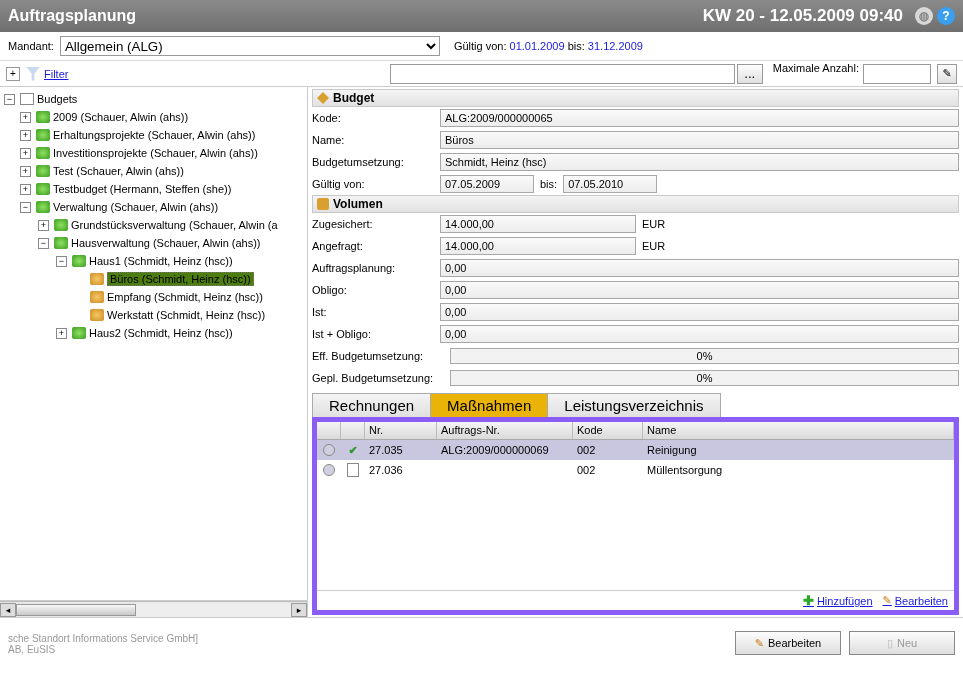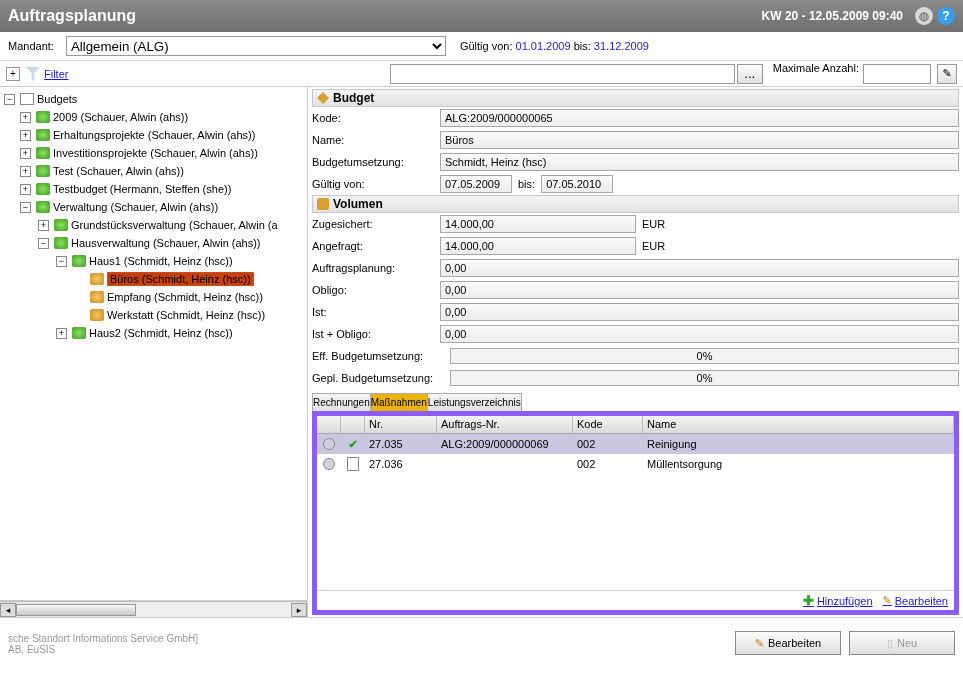--- a/index.html
+++ b/index.html
@@ -1,24 +1,24 @@
 <!DOCTYPE html>
 <html><head>
 <meta charset="utf-8">
 <style>
 *{box-sizing:border-box;margin:0;padding:0;font-family:Arial,Helvetica,sans-serif}
 body{font-size:11px;background:#fff;color:#000;width:963px}
 .titlebar{background:linear-gradient(#8a8a8a,#6f6f6f);color:#fff;height:32px;display:flex;align-items:center;padding:0 8px;font-size:16px;font-weight:bold}
 .titlebar .sp{flex:1}
-.titlebar .dt{font-size:12px;font-weight:bold;margin-right:8px}
+.titlebar .dt{font-size:17px;font-weight:bold;margin-right:8px}
 .ticon{width:18px;height:18px;border-radius:50%;display:inline-flex;align-items:center;justify-content:center;margin-left:4px;font-size:12px;font-weight:bold}
 .globe{background:#d8d8d8;color:#888}
 .help{background:#3a9ff0;color:#fff}
 .mandantrow{display:flex;align-items:center;padding:4px 8px;border-bottom:1px solid #ddd}
-.mandantrow label{margin-right:12px}
+.mandantrow label{margin-right:6px}
 .mandantrow select{width:380px;height:20px;border:1px solid #999;background:#fff}
 .valid{margin-left:14px}
 .valid .v{color:#1a1ae0}
 .filterrow{display:flex;align-items:center;padding:2px 6px;border-bottom:1px solid #ccc;height:26px}
 .filterrow .box{border:1px solid #999;background:#fff;display:inline-flex;align-items:center;justify-content:center;margin-right:2px;width:14px;height:14px;font-size:10px}
 .filterrow .funnel{width:14px;height:14px;display:inline-block;background:#c8d8f0;clip-path:polygon(0 0,100% 0,60% 50%,60% 100%,40% 100%,40% 50%);margin:0 4px}
 .filterrow a{color:#1a1ae0;text-decoration:underline}
 .filterrow .sp{flex:1}
 .filterrow .srch{width:345px;height:20px;border:1px solid #999}
 .filterrow .btn{height:20px;width:26px;border:1px solid #999;background:linear-gradient(#fdfdfd,#e0e0e0);margin-left:2px}
@@ -28,38 +28,38 @@
 .cols{display:flex;height:530px}
 .treecol{width:308px;border-right:1px solid #ccc;display:flex;flex-direction:column}
 .tree{flex:1;overflow:auto;padding:3px 0;border-bottom:1px solid #ccc}
 .treerow{display:flex;align-items:center;height:18px;white-space:nowrap}
 .pm{width:11px;height:11px;border:1px solid #888;display:inline-flex;align-items:center;justify-content:center;font-size:9px;line-height:1;margin-right:2px;background:#fff}
 .pm.blank{border:none;background:transparent}
 .ic{width:14px;height:12px;display:inline-block;margin:0 3px}
 .ic-doc{background:#fff;border:1px solid #888}
 .ic-grn{background:radial-gradient(#8fe060,#3a9c20);border-radius:2px}
 .ic-org{background:radial-gradient(#f5c968,#cf8a20);border-radius:2px}
-.treerow.sel .lbl{background:#c2410c;border:1px dotted #777;padding:0 2px}
+.treerow.sel .lbl{background:#4d7c0f;border:1px dotted #777;padding:0 2px}
 .hscroll{height:16px;background:#e8e8e8;border-top:1px solid #bbb;display:flex;align-items:center}
 .hscroll .ar{width:16px;height:14px;border:1px solid #999;background:#ddd;display:flex;align-items:center;justify-content:center;font-size:9px}
 .hscroll .tr{flex:1;height:14px;background:#eee}
 .hscroll .th{width:120px;height:12px;background:linear-gradient(#f8f8f8,#c8c8c8);border:1px solid #999;margin-left:0}
 .detail{flex:1;padding:2px 4px;overflow:hidden;display:flex;flex-direction:column}
 .shdr{display:flex;align-items:center;background:linear-gradient(#f4f4f4,#e2e2e2);border:1px solid #c8c8c8;height:18px;padding:0 4px;font-weight:bold;font-size:12px}
 .shdr .sicon{width:12px;height:12px;display:inline-block;margin-right:4px}
 .frow{display:flex;align-items:center;margin:1px 0;height:20px}
 .frow label{width:128px}
 .fin{height:18px;border:1px solid #a8a8a8;background:linear-gradient(#fafafa,#ececec);padding:0 4px;display:flex;align-items:center}
 .w1{flex:1}
 .w2{width:196px}
-.w3{width:72px}
+.w3{width:94px}
 .unit{margin-left:6px}
 .pbar{flex:1;height:16px;border:1px solid #a8a8a8;background:#f2f2f2;display:flex;align-items:center;justify-content:center}
 .tabs{display:flex;margin-top:4px}
-.tab{border:1px solid #aaa;border-bottom:none;padding:3px 0;background:linear-gradient(#f4f4f4,#e0e0e0);font-size:10px;margin-right:-1px}
+.tab{border:1px solid #aaa;border-bottom:none;padding:3px 16px;background:linear-gradient(#f4f4f4,#e0e0e0);font-size:15px;margin-right:-1px}
 .tab.act{background:#eab308}
 .grid{border:5px solid #8b5cf6;flex:1;display:flex;flex-direction:column}
 .ghdr{display:flex;background:linear-gradient(#f4f4f4,#dadada);border-bottom:1px solid #aaa;height:18px}
 .ghdr div{border-right:1px solid #bbb;padding:2px 4px}
 .gbody{flex:1;background:#fff}
 .gr{display:flex;height:20px;align-items:center}
 .gr.sel{background:#c9c6df}
 .gr div{padding:0 4px}
 .c0{width:24px;display:flex;align-items:center;justify-content:center}
 .c1{width:24px;display:flex;align-items:center;justify-content:center}

